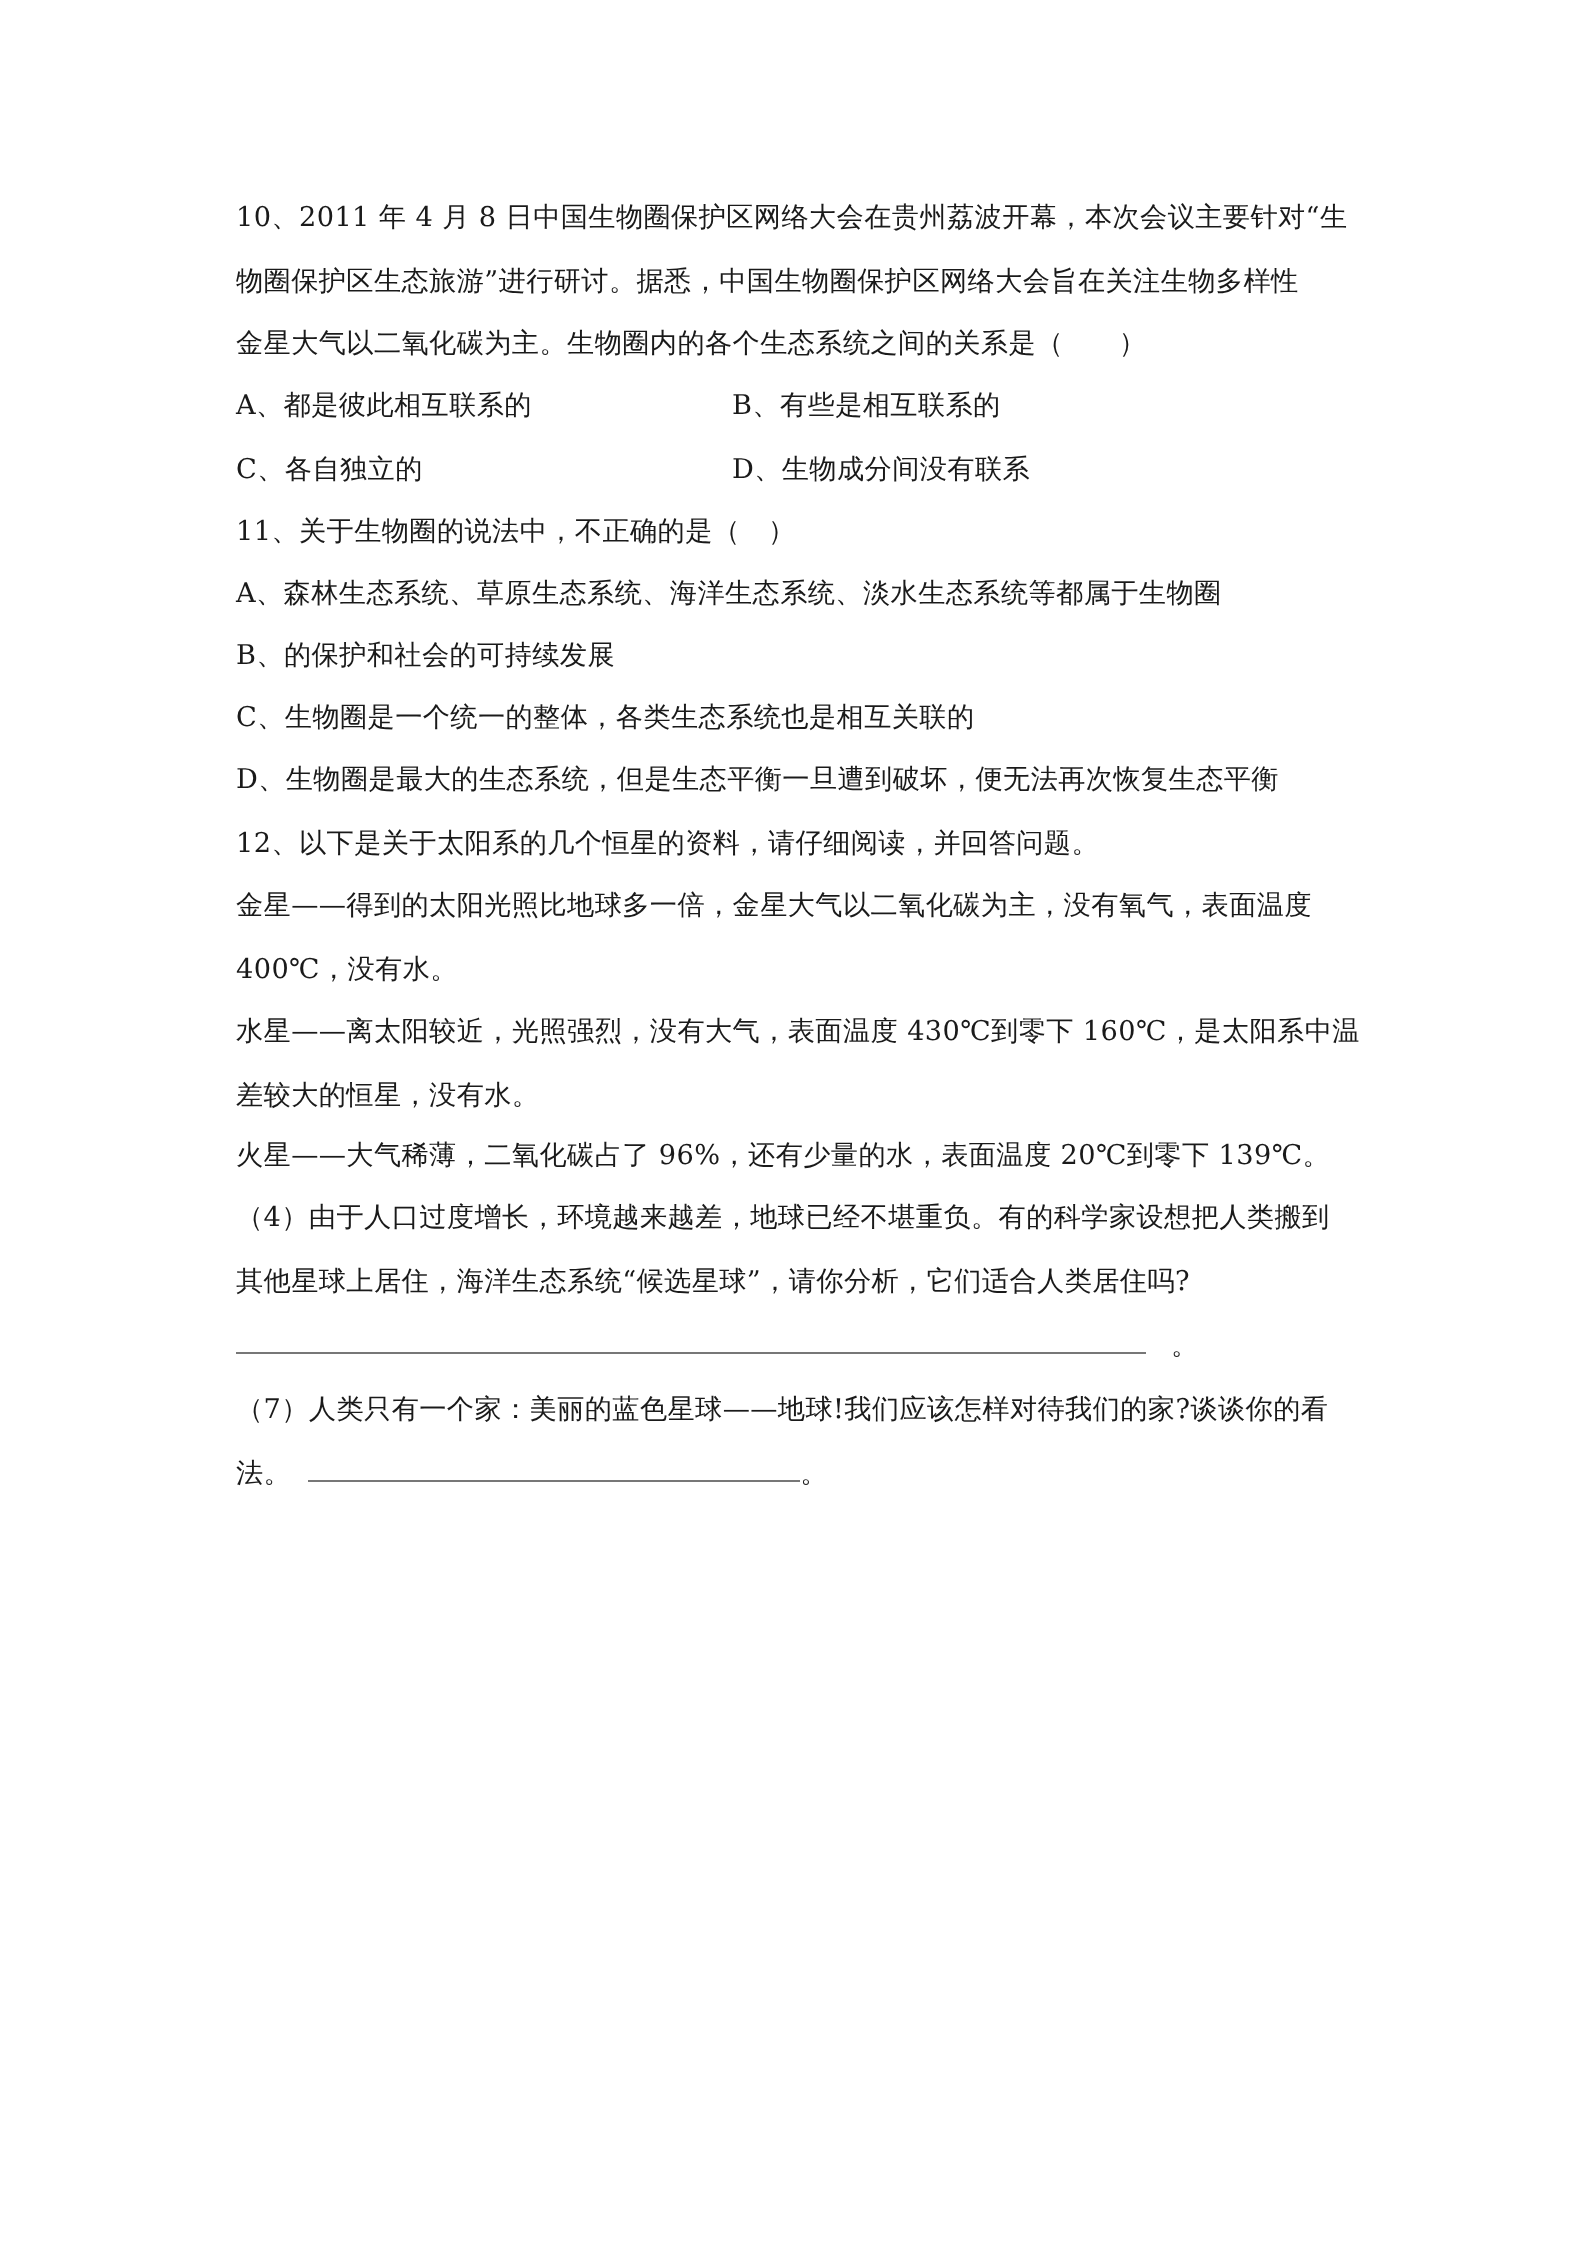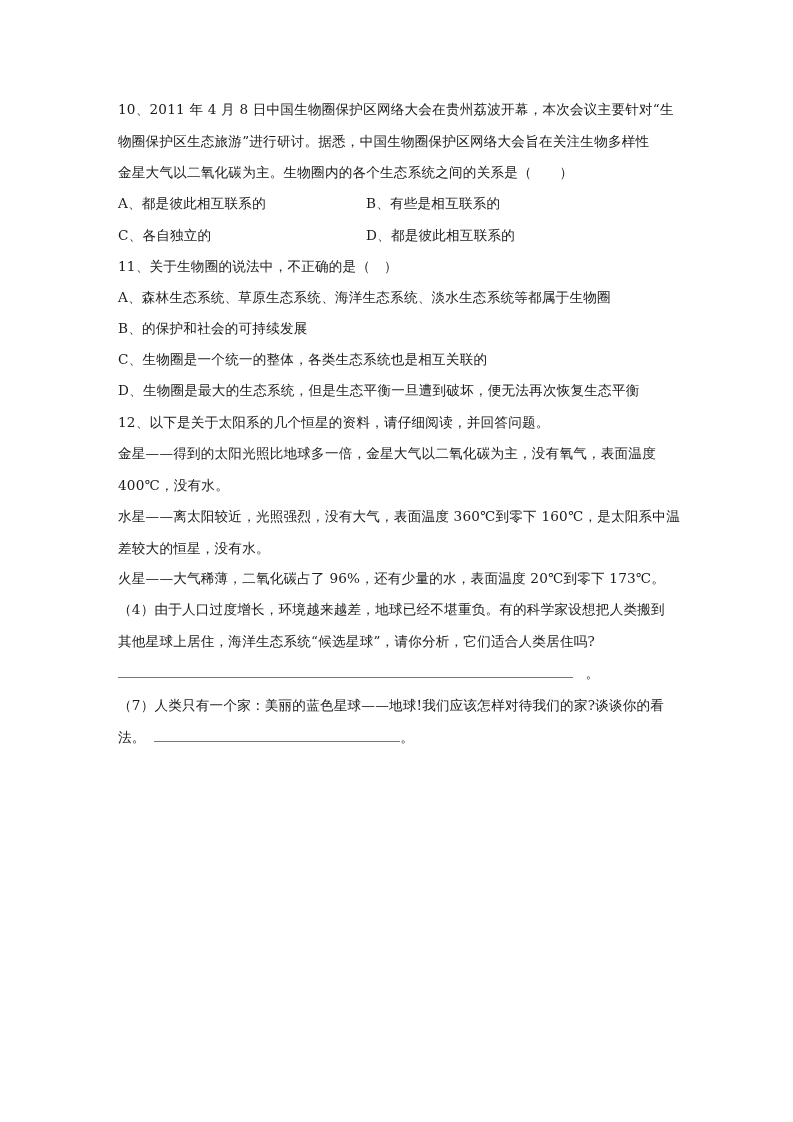--- a/index.html
+++ b/index.html
@@ -16,35 +16,35 @@
 <div class="page">
   <div class="line" style="top:100px">10、2011 年 4 月 8 日中国生物圈保护区网络大会在贵州荔波开幕，本次会议主要针对“生</div>
   <div class="line" style="top:132px">物圈保护区生态旅游”进行研讨。据悉，中国生物圈保护区网络大会旨在关注生物多样性</div>
   <div class="line" style="top:163px">金星大气以二氧化碳为主。生物圈内的各个生态系统之间的关系是（　　）</div>
   <div class="line" style="top:194px; width:562px">
     <span>A、都是彼此相互联系的</span>
     <span class="opt-b">B、有些是相互联系的</span>
   </div>
   <div class="line" style="top:226px; width:562px">
     <span>C、各自独立的</span>
-    <span class="opt-b">D、都是彼此相互联系的</span>
+    <span class="opt-b">D、生物成分间没有联系</span>
   </div>
 
   <div class="line" style="top:257px">11、关于生物圈的说法中，不正确的是（　）</div>
   <div class="line" style="top:288px">A、森林生态系统、草原生态系统、海洋生态系统、淡水生态系统等都属于生物圈</div>
   <div class="line" style="top:319px">B、的保护和社会的可持续发展</div>
   <div class="line" style="top:350px">C、生物圈是一个统一的整体，各类生态系统也是相互关联的</div>
   <div class="line" style="top:381px">D、生物圈是最大的生态系统，但是生态平衡一旦遭到破坏，便无法再次恢复生态平衡</div>
 
   <div class="line" style="top:413px">12、以下是关于太阳系的几个恒星的资料，请仔细阅读，并回答问题。</div>
   <div class="line" style="top:444px">金星——得到的太阳光照比地球多一倍，金星大气以二氧化碳为主，没有氧气，表面温度</div>
   <div class="line" style="top:476px">400℃，没有水。</div>
-  <div class="line" style="top:507px">水星——离太阳较近，光照强烈，没有大气，表面温度 360℃到零下 160℃，是太阳系中温</div>
+  <div class="line" style="top:507px">水星——离太阳较近，光照强烈，没有大气，表面温度 430℃到零下 160℃，是太阳系中温</div>
   <div class="line" style="top:539px">差较大的恒星，没有水。</div>
-  <div class="line" style="top:569px">火星——大气稀薄，二氧化碳占了 96%，还有少量的水，表面温度 20℃到零下 173℃。</div>
+  <div class="line" style="top:569px">火星——大气稀薄，二氧化碳占了 96%，还有少量的水，表面温度 20℃到零下 139℃。</div>
   <div class="line" style="top:600px">（4）由于人口过度增长，环境越来越差，地球已经不堪重负。有的科学家设想把人类搬到</div>
   <div class="line" style="top:632px">其他星球上居住，海洋生态系统“候选星球”，请你分析，它们适合人类居住吗?</div>
   <div class="line" style="top:664px">
     <span class="blank" style="width:455px"></span>
     <span style="margin-left:8px">。</span>
   </div>
   <div class="line" style="top:696px">（7）人类只有一个家：美丽的蓝色星球——地球!我们应该怎样对待我们的家?谈谈你的看</div>
   <div class="line" style="top:728px">
     <span>法。</span>
     <span class="blank" style="width:246px; margin-left:4px"></span><span>。</span>

